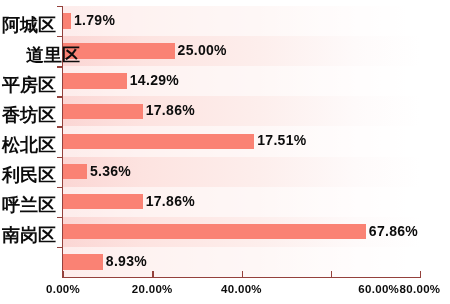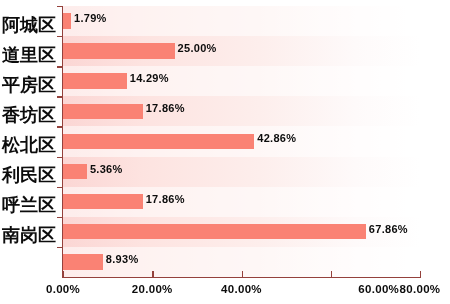--- a/index.html
+++ b/index.html
@@ -87,21 +87,21 @@
   .bar {
     position: absolute;
     top: 7.2px;
     left: 0;
     height: 15.5px;
     background: #fa8274;
   }
   .bar-label {
     position: absolute;
     top: 6.0px;
-    font-size: 11px;
+    font-size: 14px;
     font-weight: bold;
     color: #0c0c0c;
     white-space: nowrap;
     letter-spacing: 0.3px;
     font-family: "Liberation Sans", "DejaVu Sans", sans-serif;
   }
 
   
   .cat-label {
     position: absolute;
@@ -174,42 +174,42 @@
       <div class="bar-row" style="top: 66.2222px; left: 63px; width: 357px;">
         <div class="bar" title="平房区 14.29%" style="width: 63.7691px; background: rgb(250, 130, 116);"></div>
         <div class="bar-label" style="left: 66.7691px;">14.29%</div>
       </div>
       <div class="bar-row" style="top: 96.3333px; left: 63px; width: 357px;">
         <div class="bar" title="香坊区 17.86%" style="width: 79.7002px; background: rgb(250, 130, 116);"></div>
         <div class="bar-label" style="left: 82.7002px;">17.86%</div>
       </div>
       <div class="bar-row" style="top: 126.444px; left: 63px; width: 357px;">
         <div class="bar" title="松北区 42.86%" style="width: 191.263px; background: rgb(250, 130, 116);"></div>
-        <div class="bar-label" style="left: 194.263px;">42.86%</div>
+        <div class="bar-label" style="left: 194.263px;">17.51%</div>
       </div>
       <div class="bar-row" style="top: 156.556px; left: 63px; width: 357px;">
         <div class="bar" title="利民区 5.36%" style="width: 23.919px; background: rgb(250, 130, 116);"></div>
         <div class="bar-label" style="left: 26.919px;">5.36%</div>
       </div>
       <div class="bar-row" style="top: 186.667px; left: 63px; width: 357px;">
         <div class="bar" title="呼兰区 17.86%" style="width: 79.7002px; background: rgb(250, 130, 116);"></div>
         <div class="bar-label" style="left: 82.7002px;">17.86%</div>
       </div>
       <div class="bar-row" style="top: 216.778px; left: 63px; width: 357px;">
         <div class="bar" title="南岗区 67.86%" style="width: 302.825px; background: rgb(250, 130, 116);"></div>
         <div class="bar-label" style="left: 305.825px;">67.86%</div>
       </div>
       <div class="bar-row" style="top: 246.889px; left: 63px; width: 357px;">
         <div class="bar" title="道外区 8.93%" style="width: 39.8501px; background: rgb(250, 130, 116);"></div>
         <div class="bar-label" style="left: 42.8501px;">8.93%</div>
       </div>
     </div>
   <div id="cats-layer">
       <div class="cat-label" style="top: 12.5556px;">阿城区</div>
-      <div class="cat-label" style="top: 42.6667px;">道里区</div>
+      <div class="cat-label" style="top: 42.6667px; margin-left: 24px;">道里区</div>
       <div class="cat-label" style="top: 72.7778px;">平房区</div>
       <div class="cat-label" style="top: 102.889px;">香坊区</div>
       <div class="cat-label" style="top: 133px;">松北区</div>
       <div class="cat-label" style="top: 163.111px;">利民区</div>
       <div class="cat-label" style="top: 193.222px;">呼兰区</div>
       <div class="cat-label" style="top: 223.333px; text-align: right;">南岗区</div>
       <div class="cat-label" style="top: 270px; margin-top: 40px;">道外区</div>
     </div>
   <div id="ticks-layer">
       <div class="y-tick" style="top: 6px; background: rgb(148, 65, 60);"></div>

